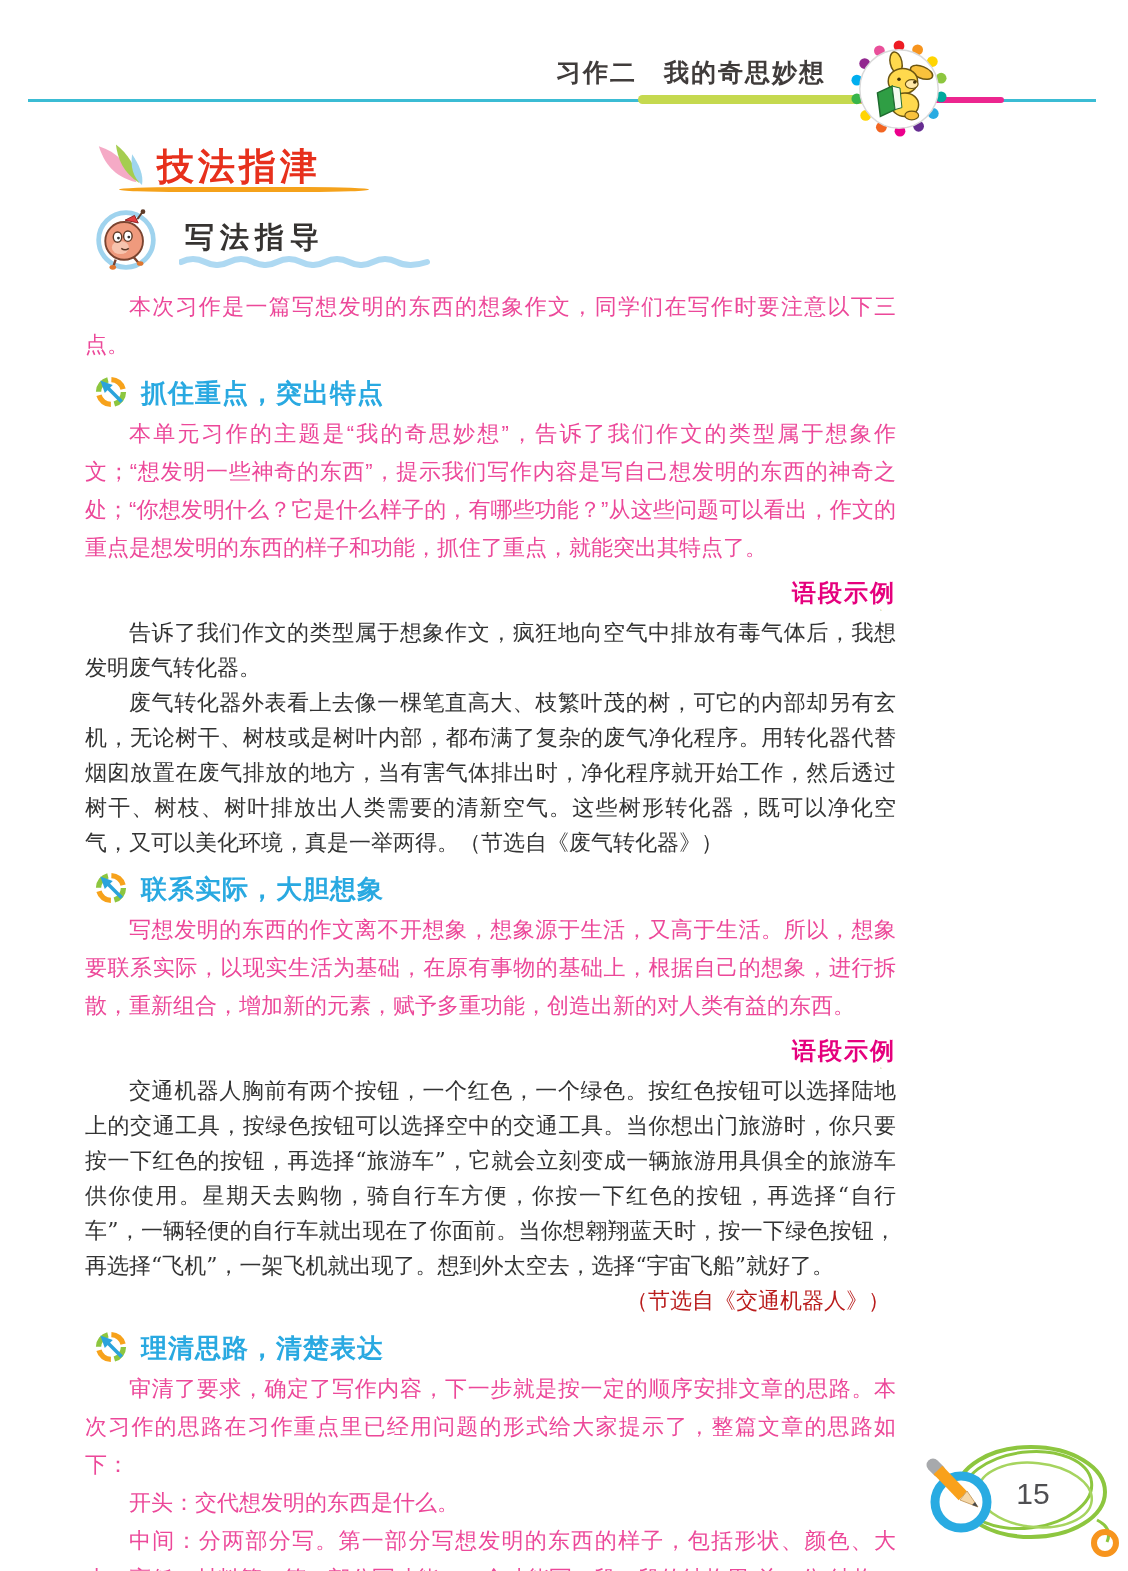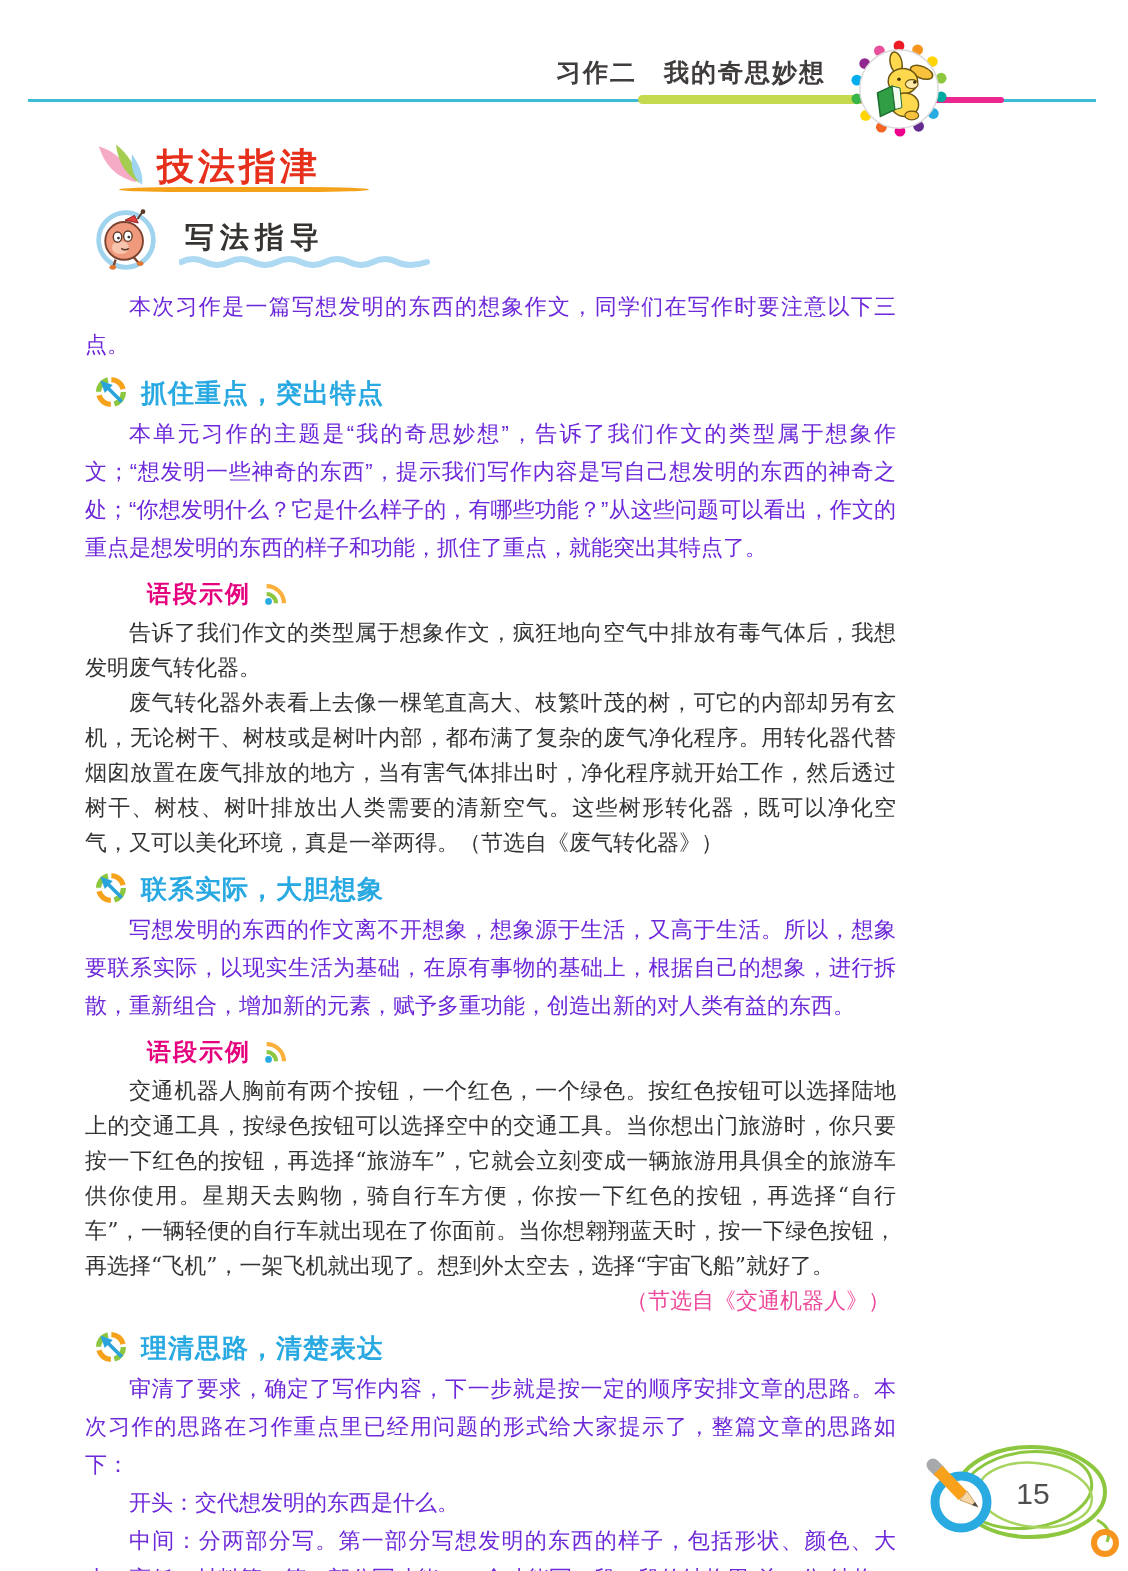--- a/index.html
+++ b/index.html
@@ -37,45 +37,45 @@
   .badge-face{position:absolute;left:0;top:0;width:66px;height:66px;}
   .badge-label{
     position:absolute;left:92px;top:12px;margin:0;
     font-size:29px;font-weight:bold;color:#363331;letter-spacing:6px;
   }
   .badge-wave{position:absolute;left:86px;top:48px;width:252px;height:14px;}
 
   p{margin:0;}
   .body-p{
     font-size:22px;line-height:38px;text-align:justify;text-indent:2em;
-    color:#6d28d9;font-family:"Liberation Sans",sans-serif;
+    color:#ec4899;font-family:"Liberation Sans",sans-serif;
   }
   .intro{margin-top:14px;}
 
   
   .sec-heading{display:flex;align-items:flex-start;margin:12px 0 4px 10px;}
   .pinwheel{width:32px;height:32px;flex:0 0 auto;margin-right:14px;}
   .sec-heading h2{
     margin:0;font-size:26px;font-weight:bold;color:#29a9e1;letter-spacing:1px;
   }
 
   
-  .example-label{display:flex;align-items:center;margin:10px 0 4px 62px;height:34px;}
+  .example-label{display:flex;align-items:flex-end;margin:10px 0 4px 62px;height:34px;flex-direction:column;}
   .example-label .lbl{font-size:24px;font-weight:bold;color:#e5007d;letter-spacing:2px;}
   .rss{width:30px;height:28px;margin-left:10px;}
 
   
   .kai{
     font-family:"DejaVu Serif",serif;
     font-size:22px;line-height:35px;text-align:justify;text-indent:2em;color:#333;
   }
   .attr-inline{white-space:nowrap;}
   .attr-line{
     font-family:"DejaVu Serif",serif;font-size:22px;line-height:36px;
-    text-align:right;color:#ec4899;padding-right:6px;
+    text-align:right;color:#b91c1c;padding-right:6px;
   }
 
   
   .footer-deco{position:absolute;left:915px;top:1440px;width:212px;height:120px;}
 </style>
 </head>
 <body>
 
 <div class="page">
 

